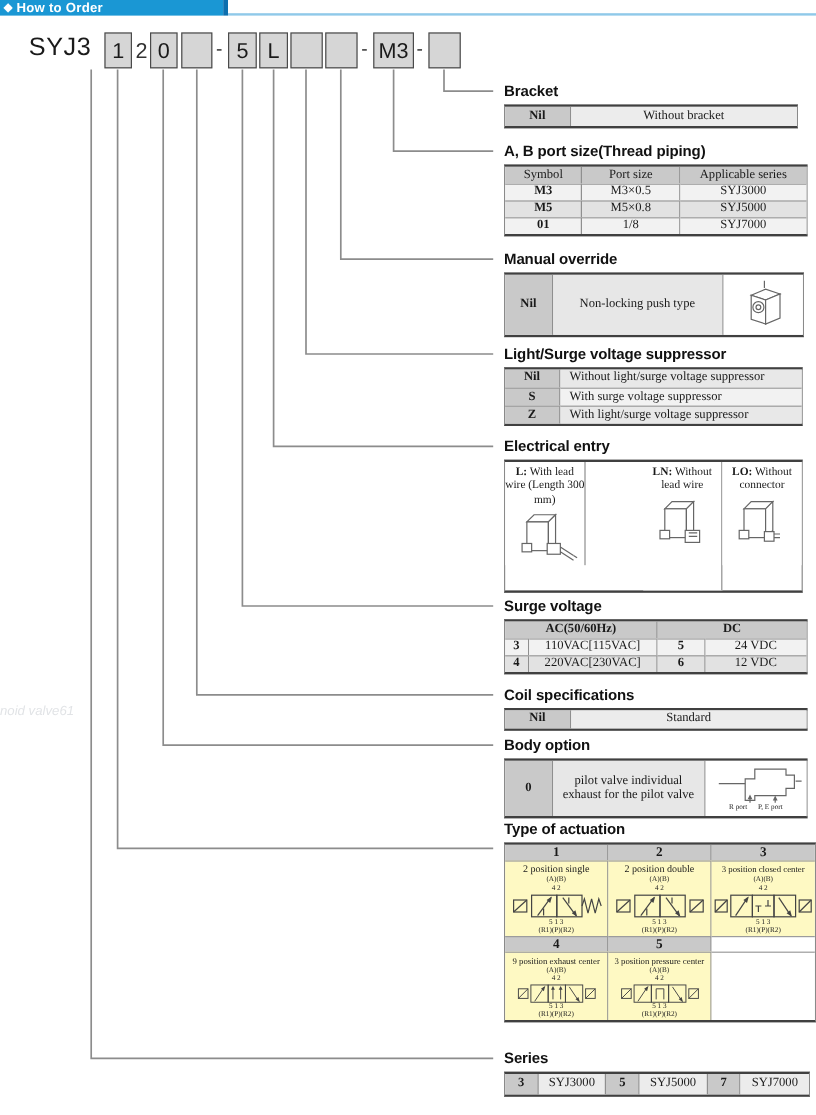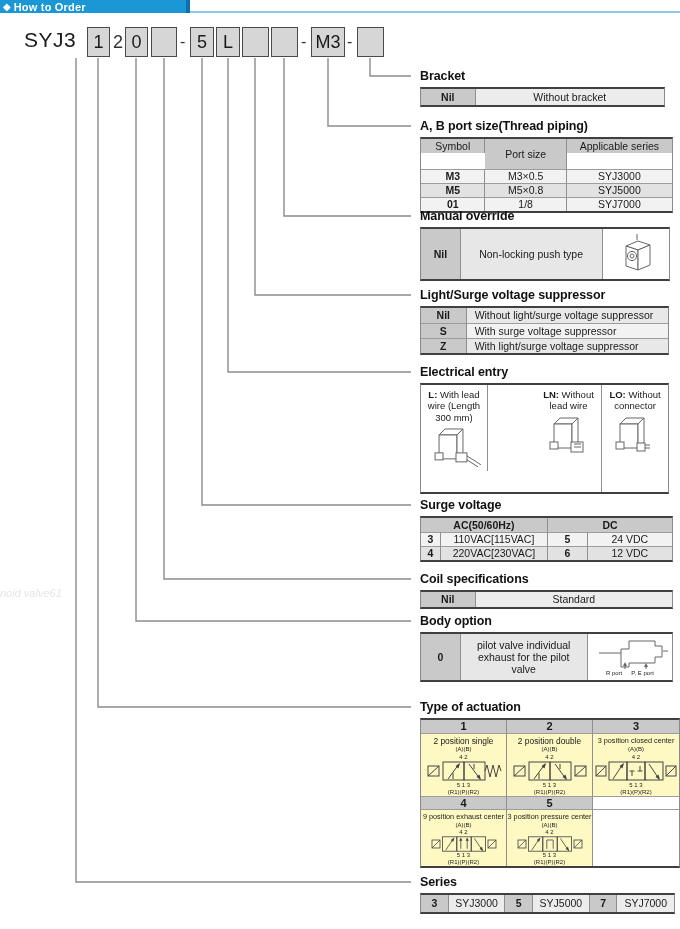--- a/index.html
+++ b/index.html
@@ -23,21 +23,21 @@
   
   .lines{position:absolute;top:0;left:0;pointer-events:none;}
 
   
   .section{position:absolute;left:412px;width:264px;}
   .sec-title{font-size:12.5px;font-weight:bold;color:#111;line-height:14px;margin:0 0 4px 8px;letter-spacing:-0.1px;white-space:nowrap;}
   .tbl{margin-left:8px;border:1px solid #8a8a8a;border-top:2px solid #404040;border-bottom:2px solid #404040;box-sizing:border-box;}
   .tr{display:flex;}
   .td{box-sizing:border-box;border-right:1px solid #8f8f8f;border-top:1px solid #9c9c9c;
       display:flex;align-items:center;justify-content:center;font-size:10.5px;color:#1a1a1a;
-      line-height:1.15;text-align:center;}
+      line-height:1.15;text-align:center;font-family:Liberation Serif, serif;}
   .tr:first-child>.td{border-top:none;}
   .td:last-child{border-right:none;}
   .sym{background:#c9c9c9;font-weight:bold;}
   .hd{background:#c9c9c9;}
   .bgA{background:#f2f2f2;}
   .bgB{background:#e2e2e2;}
   .desc{background:#ececec;}
   .left{justify-content:flex-start;padding-left:8px;text-align:left;}
   .white{background:#ffffff;}
 
@@ -111,21 +111,21 @@
         <div class="td desc" style="width:190px;height:16px;">Without bracket</div>
       </div>
     </div>
   </div>
 
   <div class="section" style="top:119px;">
     <div class="sec-title">A, B port size(Thread piping)</div>
     <div class="tbl" style="width:253px;">
       <div class="tr">
         <div class="td hd" style="width:65px;height:14px;">Symbol</div>
-        <div class="td hd" style="width:82px;height:30px;">Port size</div>
+        <div class="td hd" style="width:82px;height:14px;">Port size</div>
         <div class="td hd" style="width:106px;height:14px;">Applicable series</div>
       </div>
       <div class="tr">
         <div class="td bgA" style="width:65px;height:14px;font-weight:bold;">M3</div>
         <div class="td bgA" style="width:82px;height:14px;">M3×0.5</div>
         <div class="td bgA" style="width:106px;height:14px;">SYJ3000</div>
       </div>
       <div class="tr">
         <div class="td bgB" style="width:65px;height:14px;font-weight:bold;">M5</div>
         <div class="td bgB" style="width:82px;height:14px;">M5×0.8</div>
@@ -282,21 +282,21 @@
           </svg>
           <div class="portlabels">
             <span>R port</span>
             <span>P, E port</span>
           </div>
         </div>
       </div>
     </div>
   </div>
 
-  <div class="section" style="top:700px;">
+  <div class="section" style="top:684px;">
     <div class="sec-title">Type of actuation</div>
     <div class="tbl" style="width:260px;">
       <div class="tr">
         <div class="td hd act-hd" style="width:86px;height:13px;font-weight:bold;">1</div>
         <div class="td hd act-hd" style="width:86px;height:13px;font-weight:bold;">2</div>
         <div class="td hd act-hd" style="width:86px;height:13px;font-weight:bold;">3</div>
       </div>
       <div class="tr">
         <div class="td act-cell" style="width:86px;height:63px;">
           <div class="act-name">2 position single</div>

